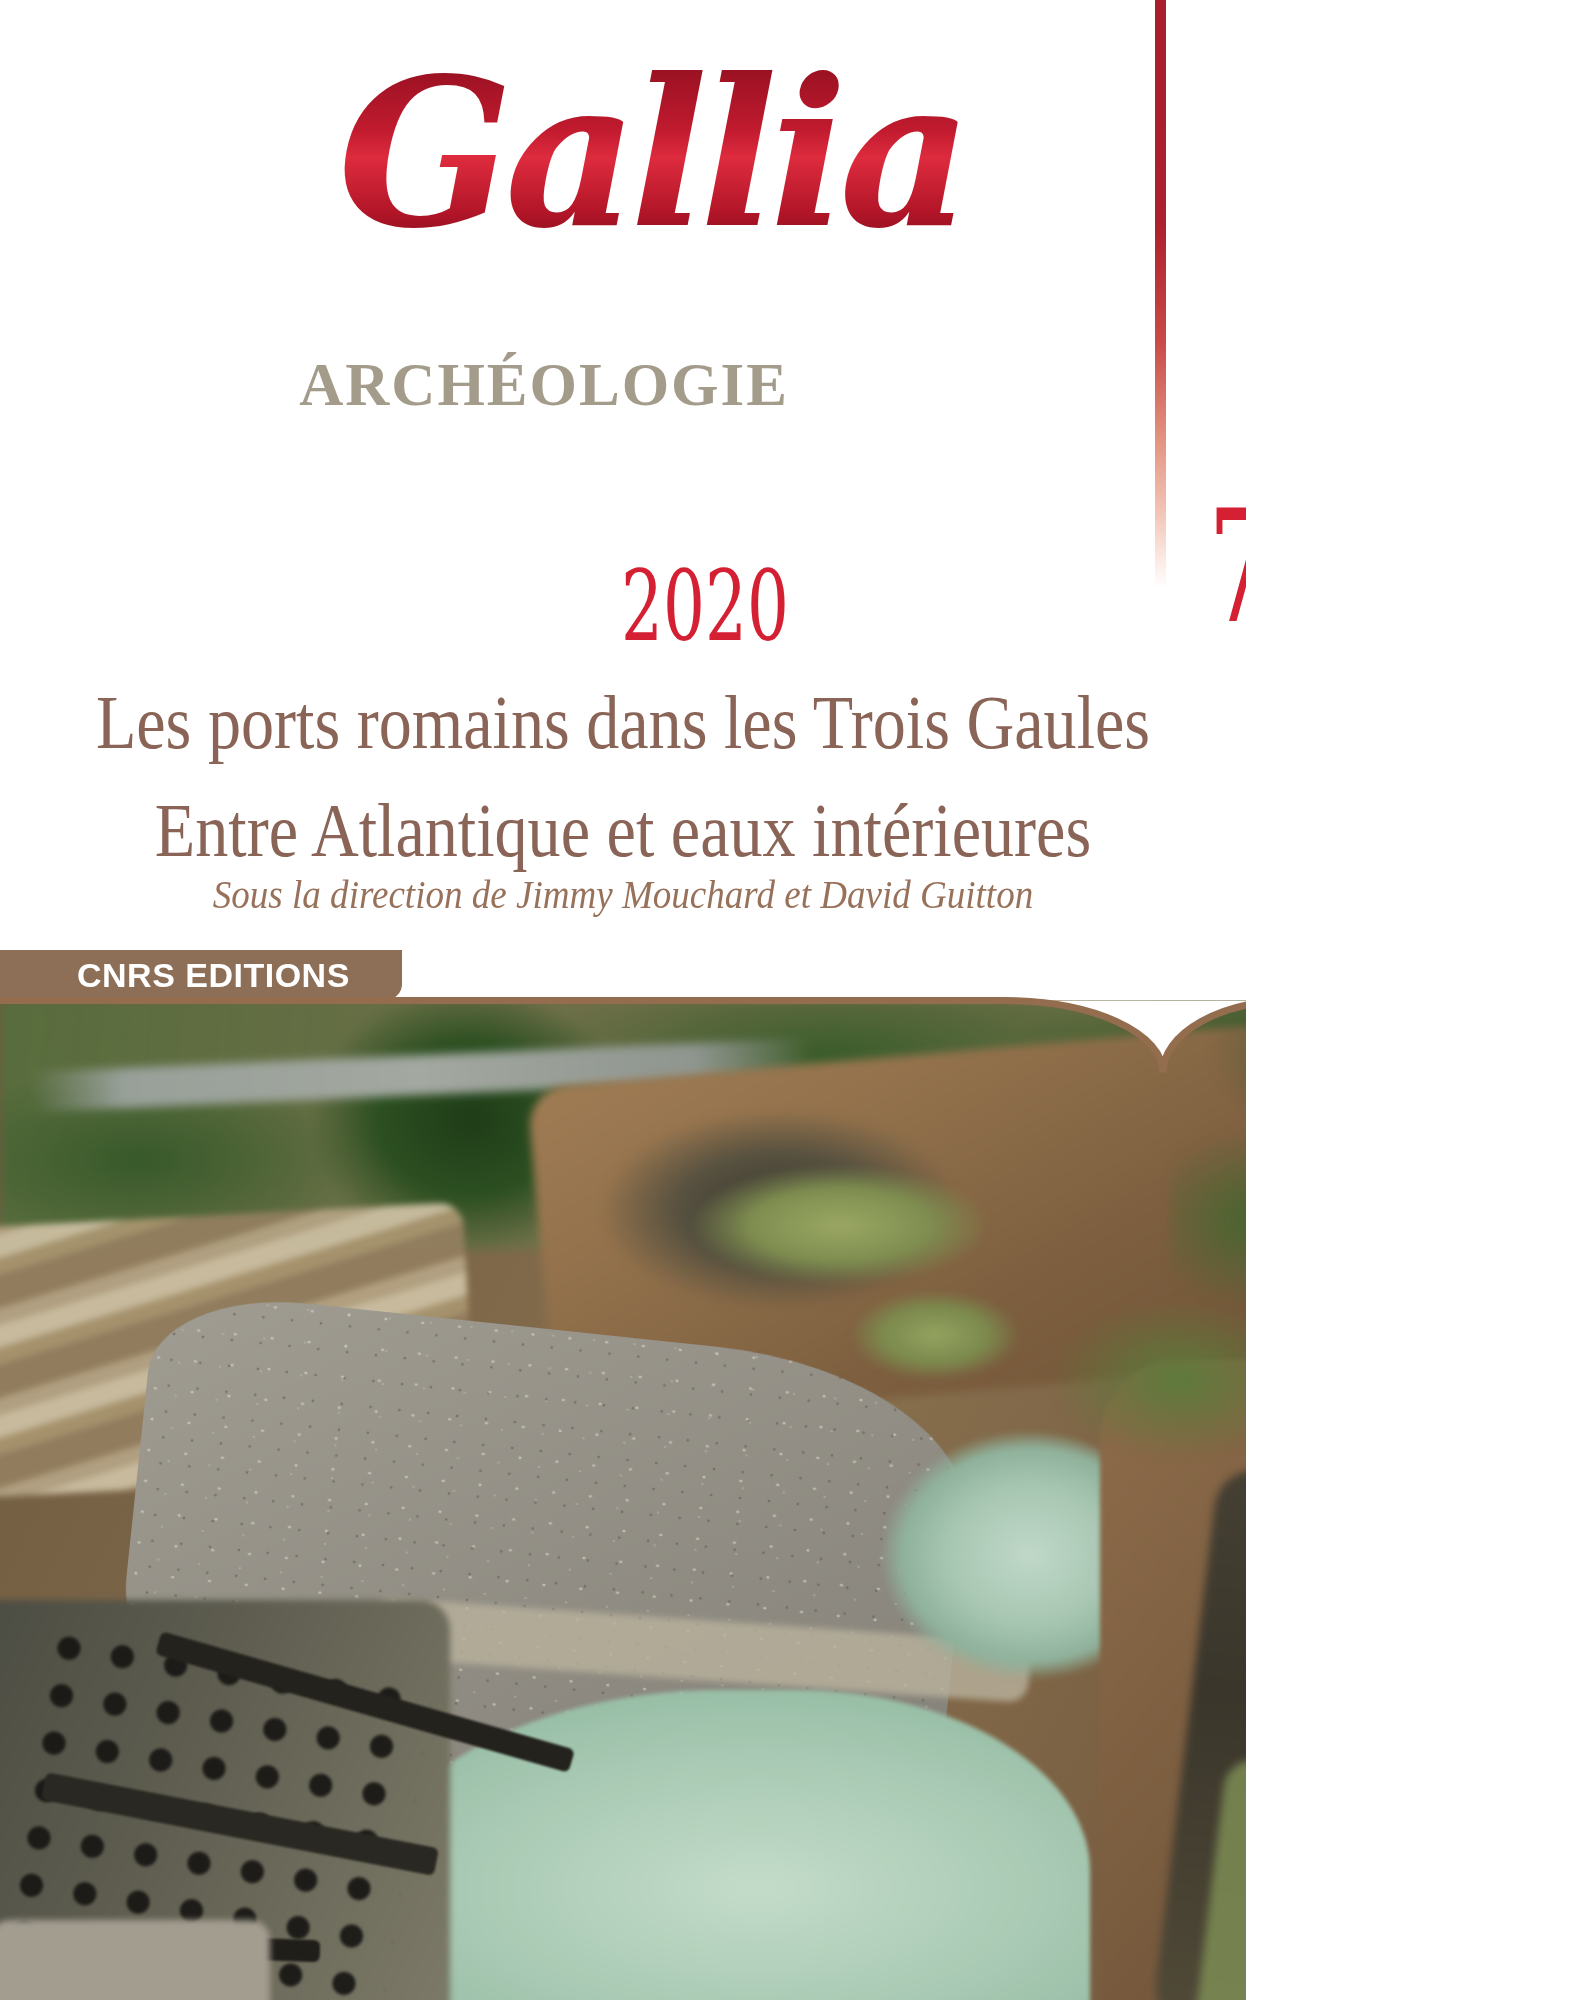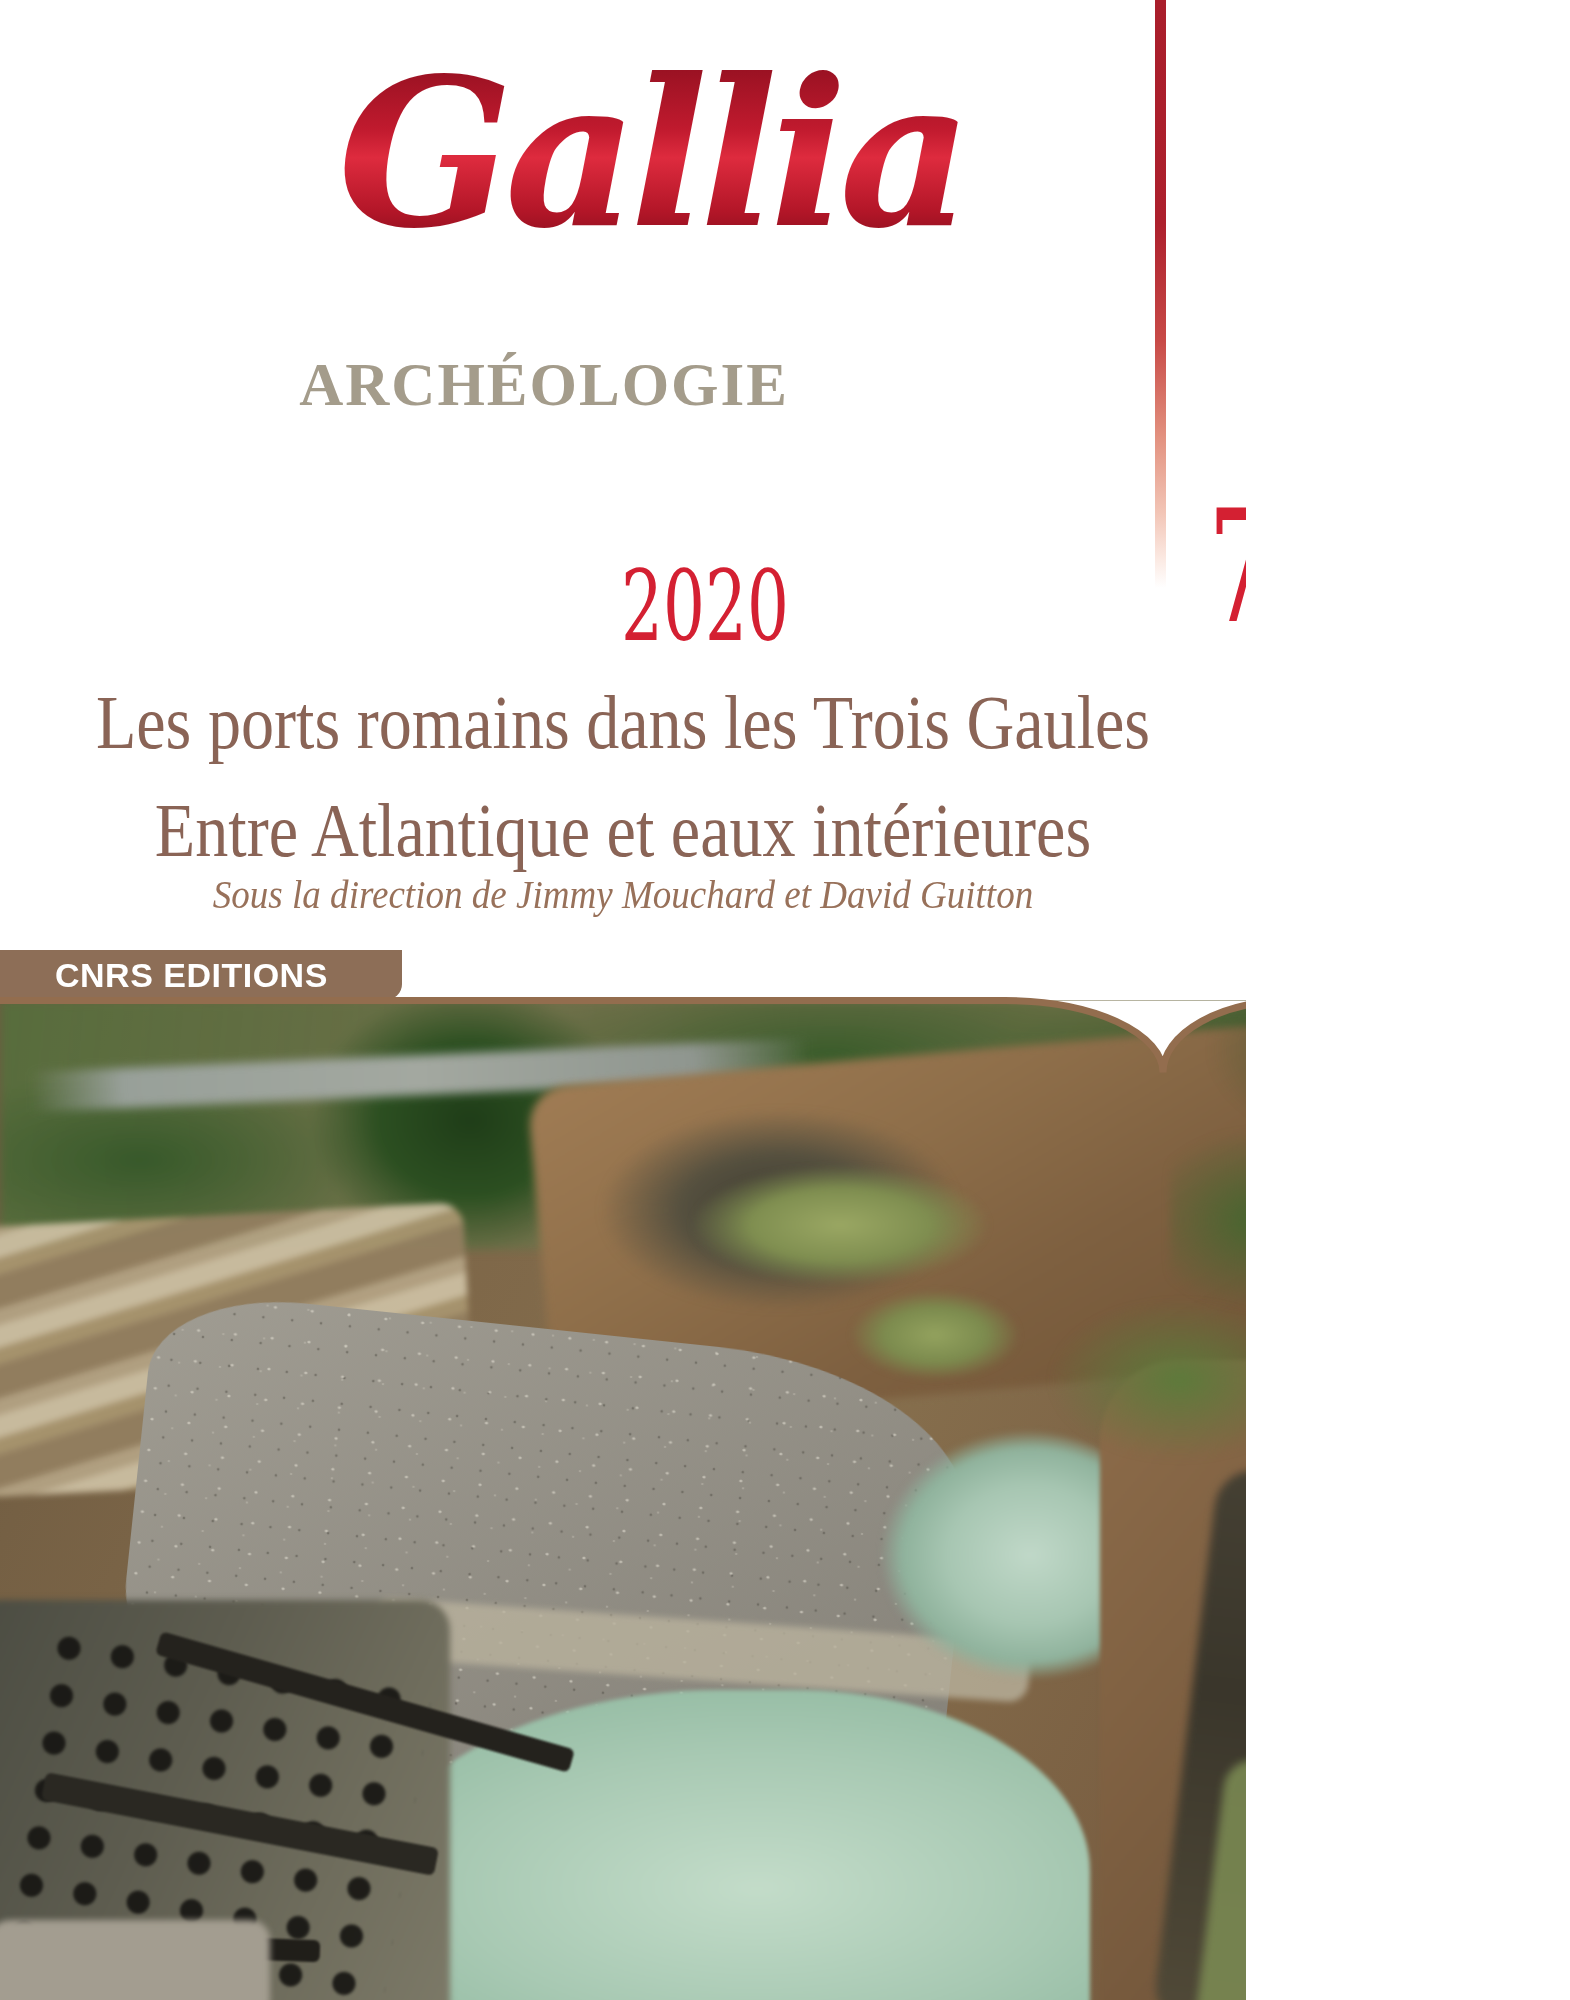--- a/index.html
+++ b/index.html
@@ -31,21 +31,21 @@
   .t1{top:684px;}
   .t2{top:792px;}
   .subtitle{position:absolute;left:0;width:100%;text-align:center;top:872px;
     font-family:"Liberation Serif",serif;font-style:italic;font-size:39px;line-height:1.2;
     color:#98715a;transform:scaleX(.95);}
 
   
   .banner{position:absolute;left:0;top:950px;width:402px;height:50px;background:#8d6e57;
     border-radius:0 0 16px 0;display:flex;align-items:center;box-sizing:border-box;padding-left:55px;}
   .banner span{color:#ffffff;font-family:"Liberation Sans",sans-serif;font-weight:bold;
-    font-size:34px;letter-spacing:.5px;white-space:nowrap;}
+    font-size:34px;letter-spacing:.5px;white-space:nowrap;margin-left:22px;}
 
   
   .photo{position:absolute;left:0;top:1000px;width:1570px;height:1000px;overflow:hidden;
     background:linear-gradient(115deg,#6d5a40 0%,#7d6648 25%,#87704e 50%,#7a5f42 75%,#6b5138 100%);}
   .photo div{position:absolute;}
   .veg-top{left:0;top:0;width:1570px;height:250px;filter:blur(5px);background:
     radial-gradient(230px 190px at 470px 120px,#1f3d18 0%,#2c4f21 40%,rgba(44,79,33,0) 70%),
     radial-gradient(300px 130px at 140px 160px,#37592a 0%,rgba(55,89,42,0) 72%),
     radial-gradient(420px 120px at 830px 55px,#3a5c2b 0%,rgba(58,92,43,0) 75%),
     radial-gradient(340px 110px at 1250px 60px,#365829 0%,rgba(54,88,41,0) 75%),

